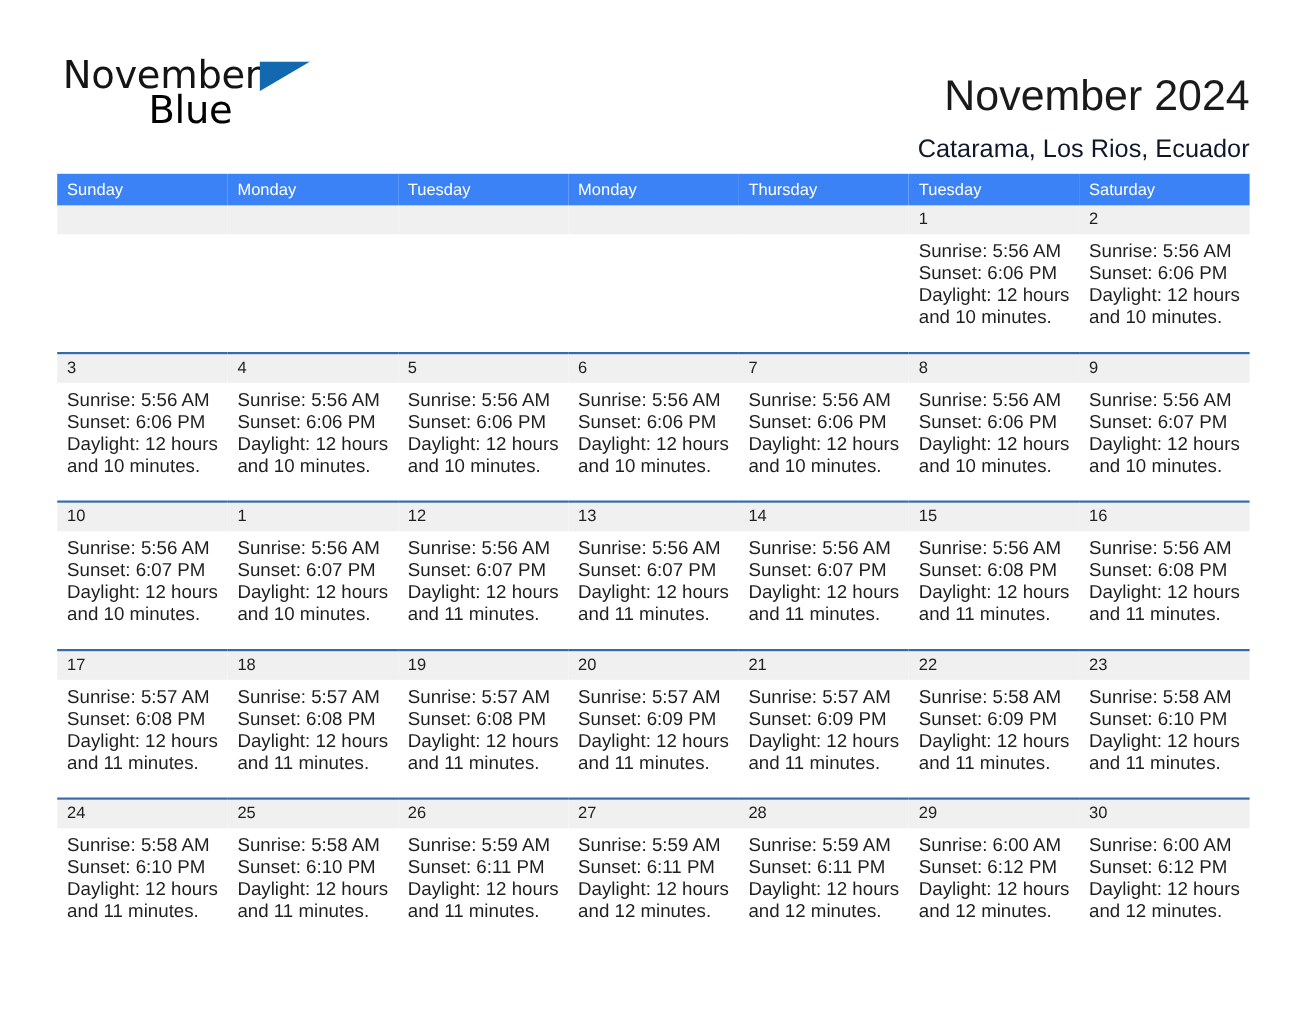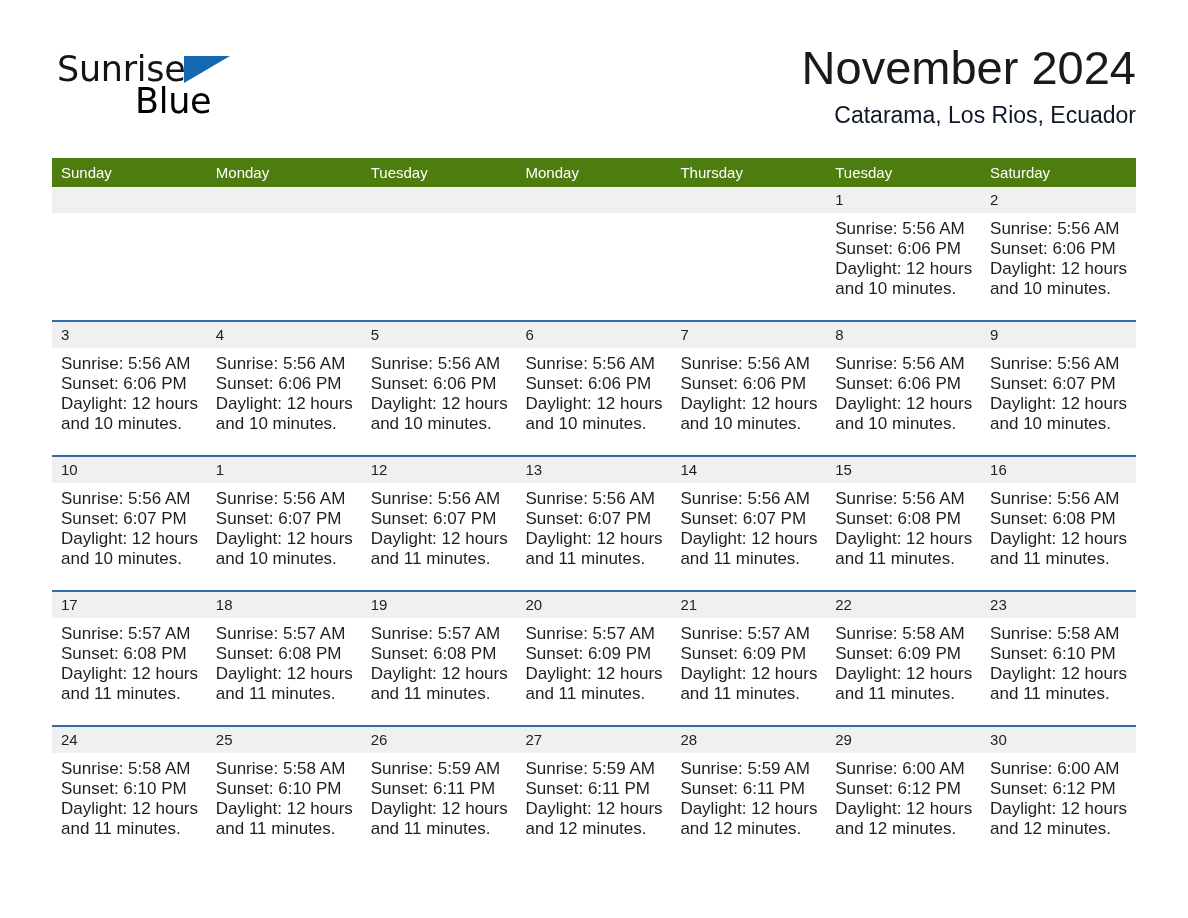--- a/index.html
+++ b/index.html
@@ -71,25 +71,26 @@
     font-weight: 400;
   }
 
   .title-block {
     position: absolute;
     right: 0;
     top: 0;
     text-align: right;
   }
   .month-title {
-    font-size: 47px;
+    font-size: 39px;
     font-weight: 400;
     color: #1a1a1a;
     line-height: 48px;
     white-space: nowrap;
+    margin-top: 20px;
   }
   .location {
     font-size: 23px;
     font-weight: 400;
     color: #0f172a;
     line-height: 30px;
     margin-top: 8px;
     white-space: nowrap;
   }
 
@@ -102,21 +103,21 @@
     border-collapse: collapse;
     table-layout: fixed;
   }
   .calendar th,
   .calendar td {
     padding: 0;
     margin: 0;
     vertical-align: top;
   }
   .dow-row th {
-    background: #4d7c0f;
+    background: #3b82f6;
     color: #ffffff;
     font-size: 15px;
     font-weight: 400;
     text-align: left;
     height: 29px;
     line-height: 29px;
     padding-left: 9px;
     box-sizing: border-box;
     white-space: nowrap;
   }
@@ -157,21 +158,21 @@
 </style>
 </head>
 <body>
 
 <div class="page">
 
   <div class="header">
 
     <div class="logo">
       <div class="logo-row1">
-        <span class="logo-general">Sunrise</span>
+        <span class="logo-general">November</span>
         <svg class="logo-tri" viewBox="0 0 46 27" aria-hidden="true">
           <polygon points="0,0 46,0 0,27" fill="#1269b0" transform="translate(0,0) scale(1,1)"></polygon>
           <polygon points="0,0 46,0 46,27" fill="#1269b0" style="display:none"></polygon>
         </svg>
       </div>
       <span class="logo-blue">Blue</span>
     </div>
 
     <div class="title-block">
       <div class="month-title">November 2024</div>

